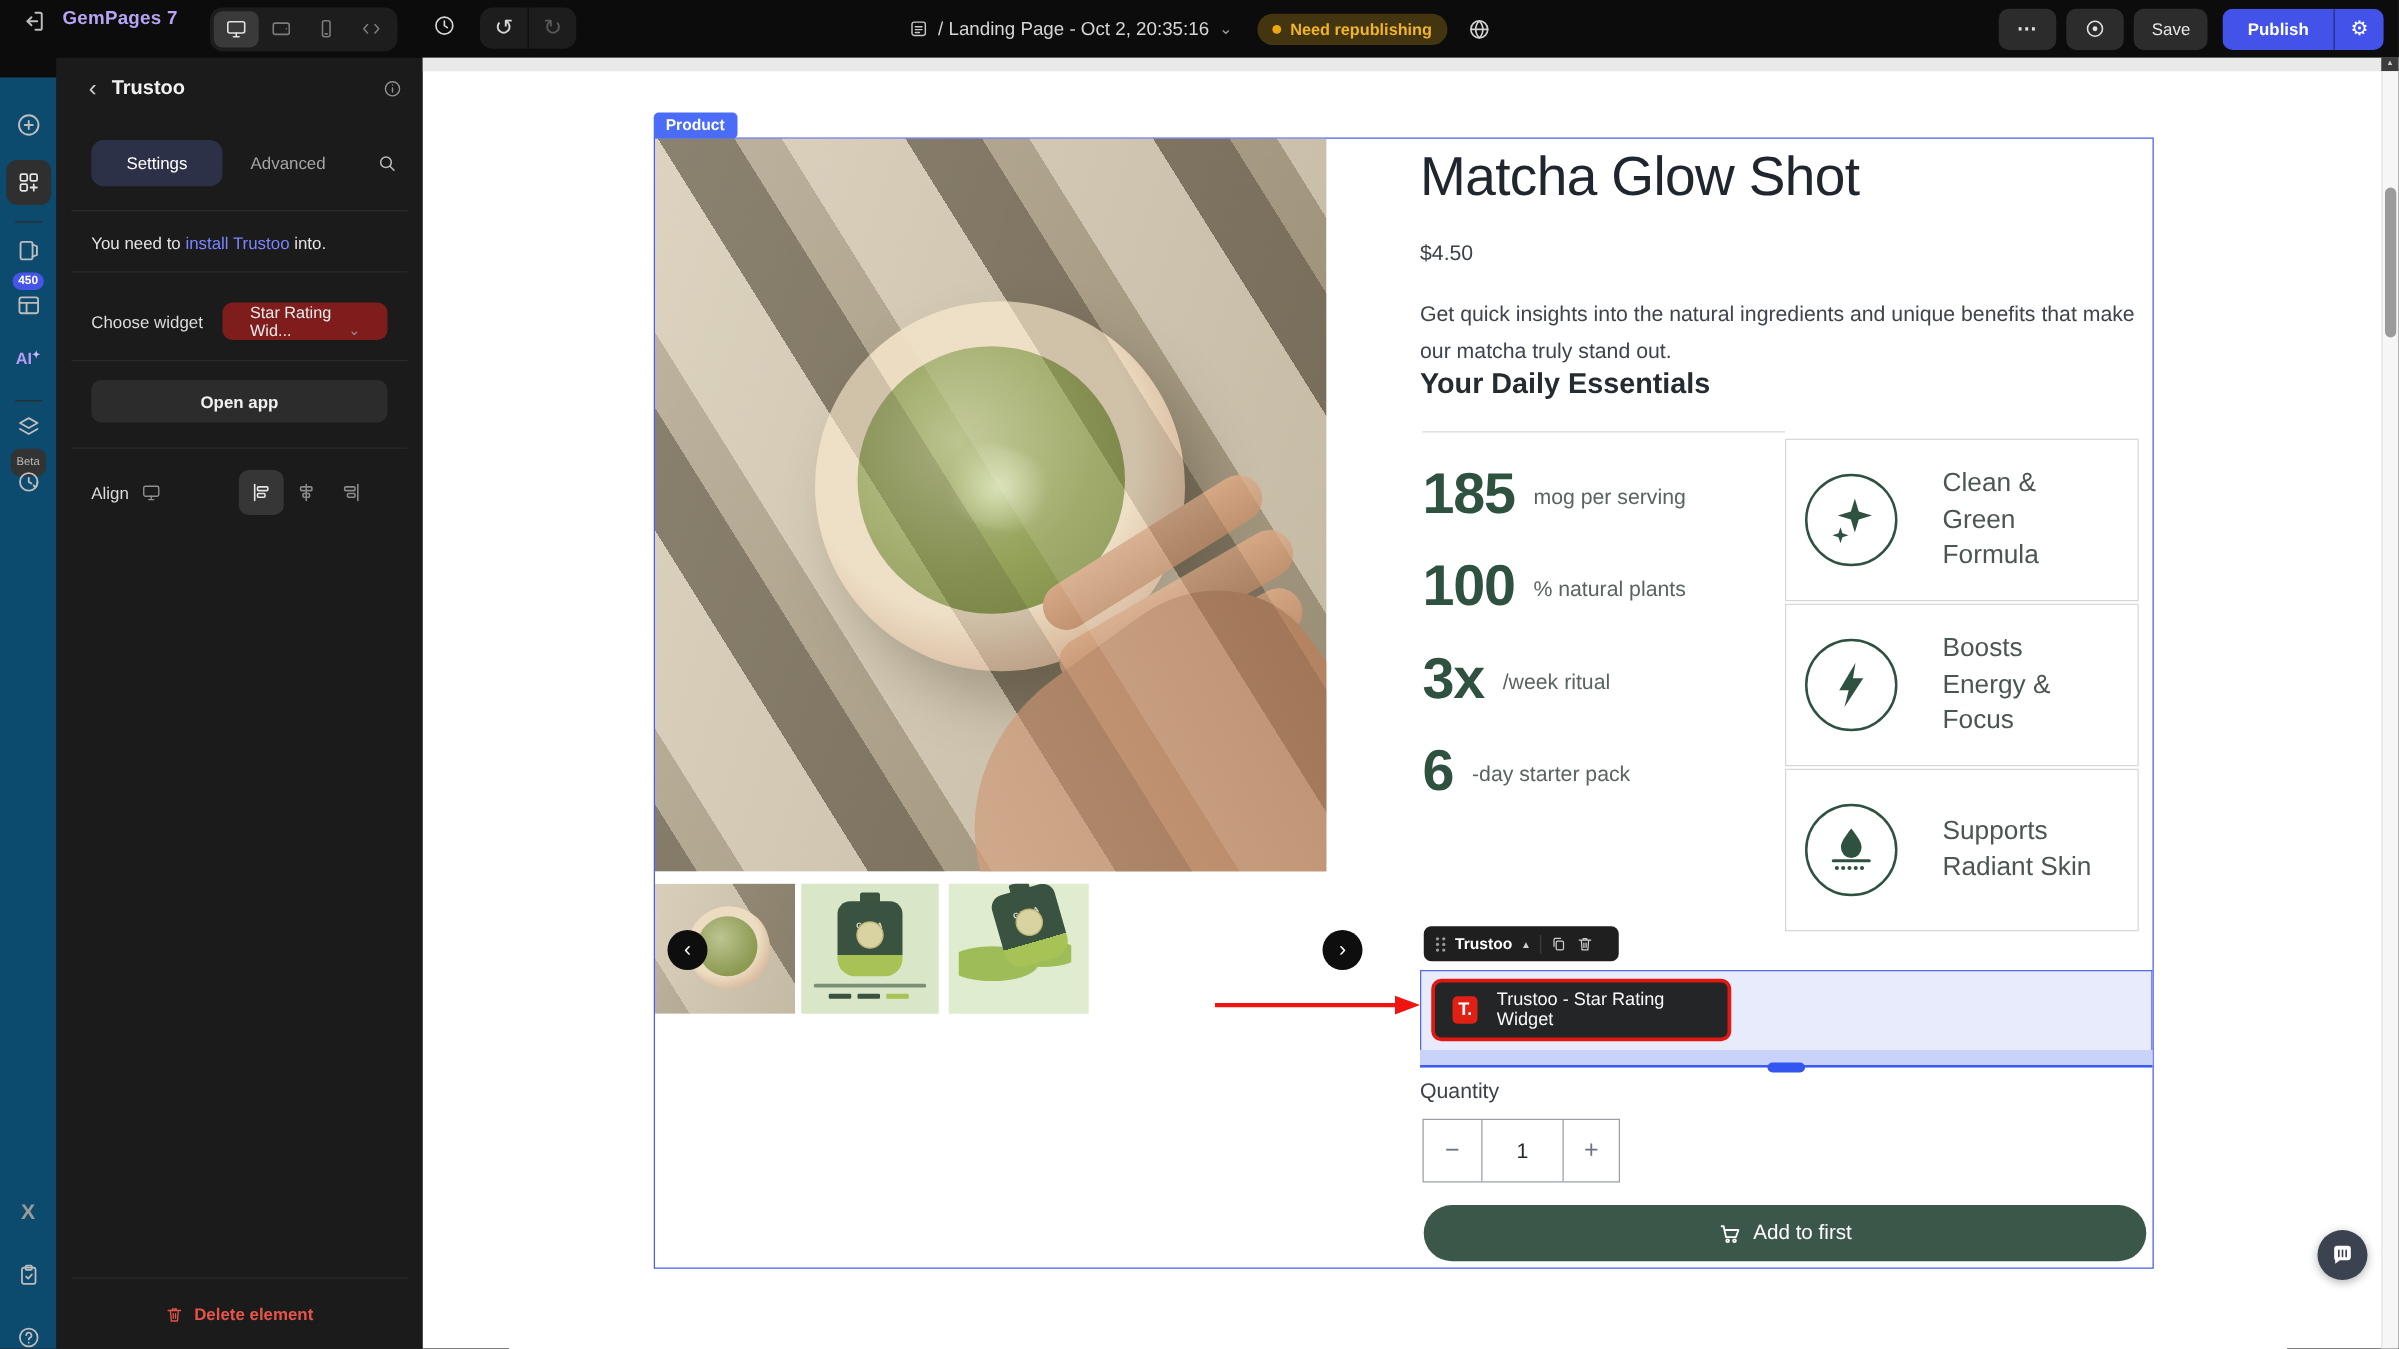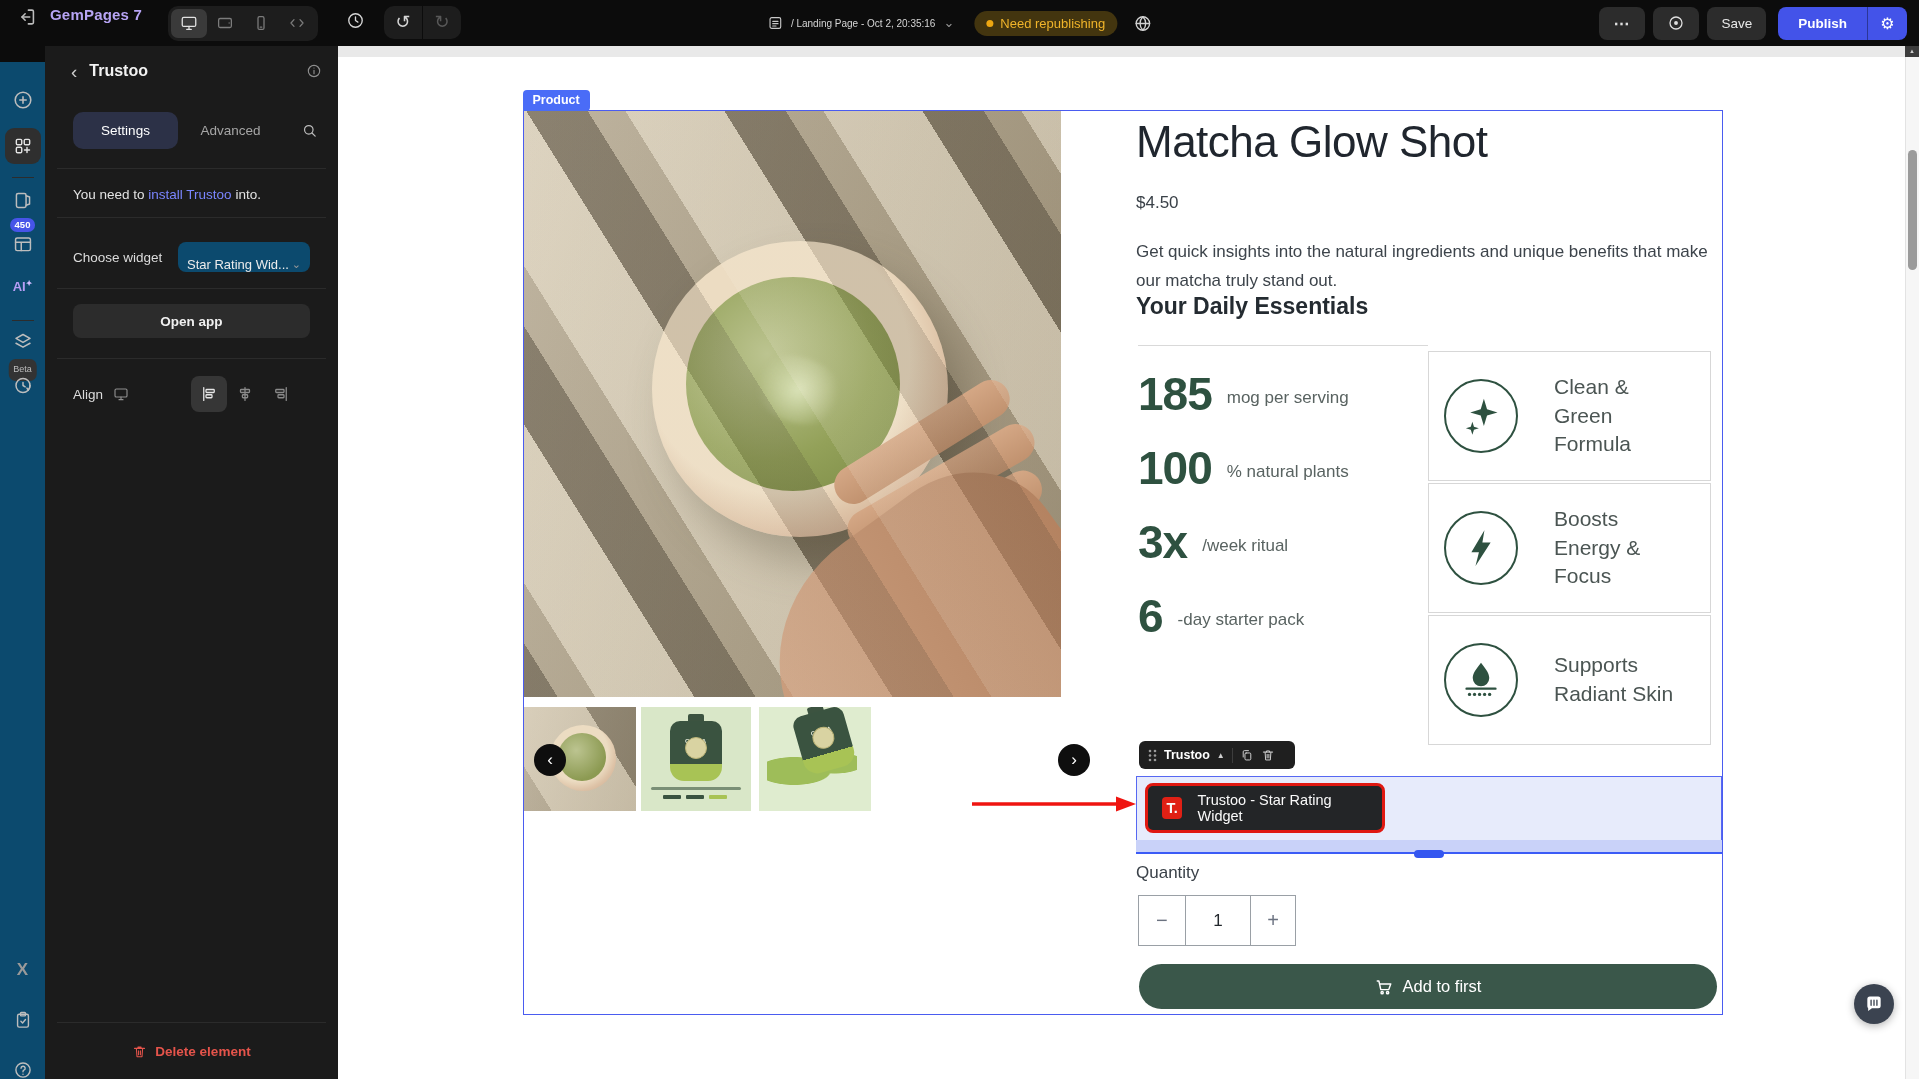--- a/index.html
+++ b/index.html
@@ -14,25 +14,25 @@
   .logo{color:#b7a4f4;font-size:15px;font-weight:700;letter-spacing:.2px}
   .devgroup{display:flex;background:#1d1d1d;border-radius:10px;padding:3px;margin-left:14px}
   .devbtn{width:36px;height:29px;display:flex;align-items:center;justify-content:center;border-radius:7px}
   .devbtn.sel{background:#3a3a3a}
   .clockbtn{margin-left:10px;display:flex;align-items:center;justify-content:center;width:30px;height:30px}
   .histgroup{display:flex;background:#1d1d1d;border-radius:10px;height:33px;align-items:center;margin-left:2px}
   .histbtn{width:38px;text-align:center;font-size:18px;color:#d6d6d6;line-height:33px}
   .histbtn.dim{color:#585858}
   .histsep{width:1px;height:33px;background:#0c0c0c}
   .tb-center{position:absolute;left:50%;top:0;height:46px;transform:translateX(-50%);display:flex;align-items:center;gap:8px;white-space:nowrap}
-  .pagelabel{color:#d5d5d5;font-size:10px}
+  .pagelabel{color:#d5d5d5;font-size:15px}
   .chev{color:#9a9a9a;font-size:13px;transform:translateY(-1px)}
   .badge{display:flex;align-items:center;gap:7px;background:#43350f;border-radius:14px;height:25px;padding:0 12px;margin-left:12px}
   .badge .dot{width:7px;height:7px;border-radius:50%;background:#eda712}
-  .badge b{color:#f0b42a;font-size:13px;font-weight:400}
+  .badge b{color:#f0b42a;font-size:13px;font-weight:700}
   .tb-right{display:flex;align-items:center;gap:8px}
   .tbtn{height:33px;min-width:44px;background:#2c2c2c;border-radius:8px;color:#e8e8e8;display:flex;align-items:center;justify-content:center;font-size:13.5px;padding:0 14px}
   .dots3{letter-spacing:2px;font-size:16px;color:#e0e0e0;font-weight:700}
   .publish{display:flex;height:33px;border-radius:8px;overflow:hidden;margin-left:4px}
   .pubmain{background:#4353e9;color:#fff;font-size:13.5px;font-weight:700;display:flex;align-items:center;padding:0 20px}
   .pubgear{background:#4353e9;border-left:1px solid rgba(0,0,0,.35);width:40px;display:flex;align-items:center;justify-content:center;color:#fff;font-size:16px}
 
   
   .rail{position:absolute;left:0;top:62px;width:45px;height:1033px;background:#0c4a6e;z-index:20}
   .rail .ri{position:absolute;left:50%;transform:translateX(-50%)}
@@ -52,21 +52,21 @@
   .p-info{margin-left:auto}
   .ptabs{position:absolute;left:28px;top:66px;display:flex}
   .ptab{width:105px;height:37px;display:flex;align-items:center;justify-content:center;font-size:13.5px;color:#a6a6a6;border-radius:10px}
   .ptab.sel{background:#2c3147;color:#fff;font-weight:400}
   .psearch{position:absolute;right:20px;top:76px}
   .pdiv{position:absolute;left:12px;right:12px;height:1px;background:#2b2b2b}
   .notice{position:absolute;left:28px;top:141px;font-size:13.5px;color:#e3e3e3}
   .notice a{color:#7a85ff;text-decoration:none}
   .cw-row{position:absolute;left:28px;right:28px;top:196px;height:30px;display:flex;align-items:center}
   .cw-lbl{font-size:13.5px;color:#dcdcdc}
-  .cw-dd{margin-left:auto;width:132px;height:30px;background:#0c4a6e;border-radius:8px;display:flex;align-items:flex-end;padding:0 9px;color:#ececec;font-size:13px}
+  .cw-dd{margin-left:auto;width:132px;height:30px;background:#7f1d1d;border-radius:8px;display:flex;align-items:flex-end;padding:0 22px;color:#ececec;font-size:13px}
   .cw-dd .chev{margin-left:auto;font-size:11px}
   .openapp{position:absolute;left:28px;right:28px;top:258px;height:34px;background:#2c2c2c;border-radius:8px;color:#f0f0f0;font-size:13.5px;font-weight:700;display:flex;align-items:center;justify-content:center}
   .alignrow{position:absolute;left:28px;right:28px;top:330px;height:36px;display:flex;align-items:center}
   .alignlbl{font-size:13.5px;color:#dcdcdc;margin-right:10px}
   .abtns{position:absolute;left:118px;display:flex}
   .abtn{width:36px;height:36px;display:flex;align-items:center;justify-content:center;border-radius:8px}
   .abtn.sel{background:#363636}
   .delrow{position:absolute;left:0;right:0;top:990px;height:30px;display:flex;align-items:center;justify-content:center;gap:8px;color:#e5544b;font-size:13.5px;font-weight:700}
 
   

